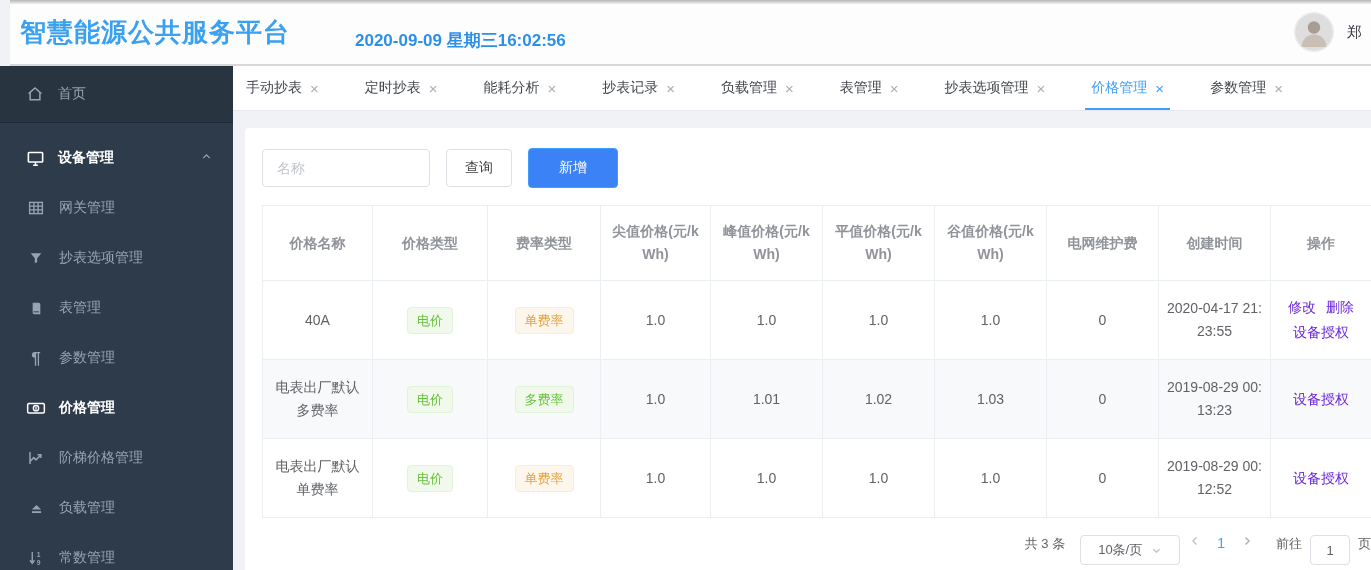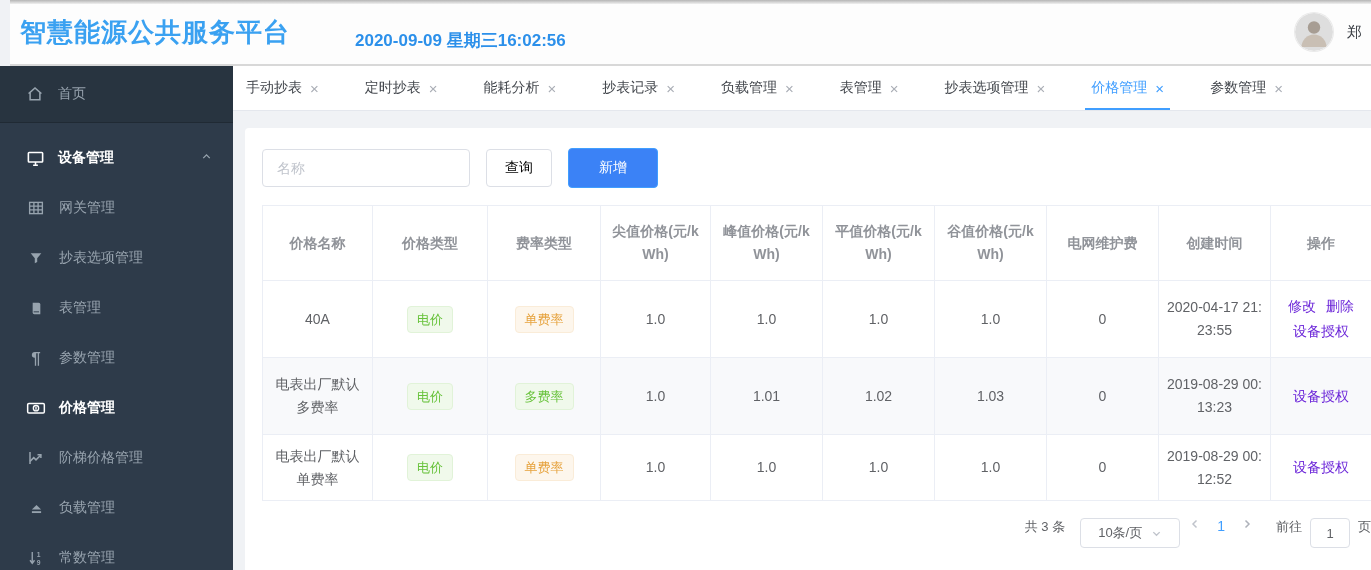--- a/index.html
+++ b/index.html
@@ -51,41 +51,41 @@
   .tab-item.active { color:#409eff; }
   .tab-item.active .tclose { color:#409eff; }
   .tab-item.active::after { content:""; position:absolute; left:-6px; right:-6px;
                             bottom:0; height:2px; background:#409eff; }
 
   
   .card { position:absolute; left:245px; top:128px; width:1126px; height:442px;
           background:#fff; border-radius:4px 0 0 0; padding:20px 0 0 17px; }
 
   .toolbar { display:flex; align-items:center; height:40px; }
-  .search-input { width:208px; height:38px; border:1px solid #dcdfe6; border-radius:4px;
+  .search-input { width:168px; height:38px; border:1px solid #dcdfe6; border-radius:4px;
                   padding:0 14px; font-size:14px; color:#606266; outline:none;
                   font-family:inherit; }
   .search-input::placeholder { color:#c0c4cc; }
   .btn { height:38px; border-radius:4px; font-size:14px; cursor:pointer;
          font-family:inherit; }
   .btn-plain { width:66px; margin-left:16px; background:#fff; border:1px solid #dcdfe6;
-               color:#000000; }
+               color:#404040; }
   .btn-primary { width:90px; height:40px; margin-left:16px; background:#3b82f6;
                  border:1px solid #409eff; color:#fff; }
 
   
   table { margin-top:17px; width:1109px; border-collapse:collapse; table-layout:fixed; }
   th, td { border:1px solid #ebeef5; text-align:center; word-break:break-all;
            padding:6px 8px; line-height:23px; }
   th { color:#909399; font-weight:bold; font-size:14px; height:75px; background:#fff; }
   td { color:#606266; font-size:14px; }
   tbody tr:nth-child(1) { height:77px; }
   tbody tr:nth-child(2) { height:77px; background:#f8f9fb; }
   tbody tr:nth-child(3) { height:66px; }
-  td.date { padding:6px 6px;text-align:center; }
+  td.date { padding:16px 6px;text-align:center; }
   .badge { display:inline-block; padding:4px 9px; font-size:13px; border-radius:4px;
            border:1px solid; line-height:17px; cursor:default; }
   .link { color:#6d28d9; cursor:pointer; margin:1px 5px; display:inline-block;
           white-space:nowrap; }
 
   
   .pager { display:flex; align-items:flex-start; justify-content:flex-end;
            margin-top:17px; margin-right:-14px; font-size:13px; color:#606266;
            width:1109px; }
   .pg-total { margin-right:15px; white-space:nowrap; }

